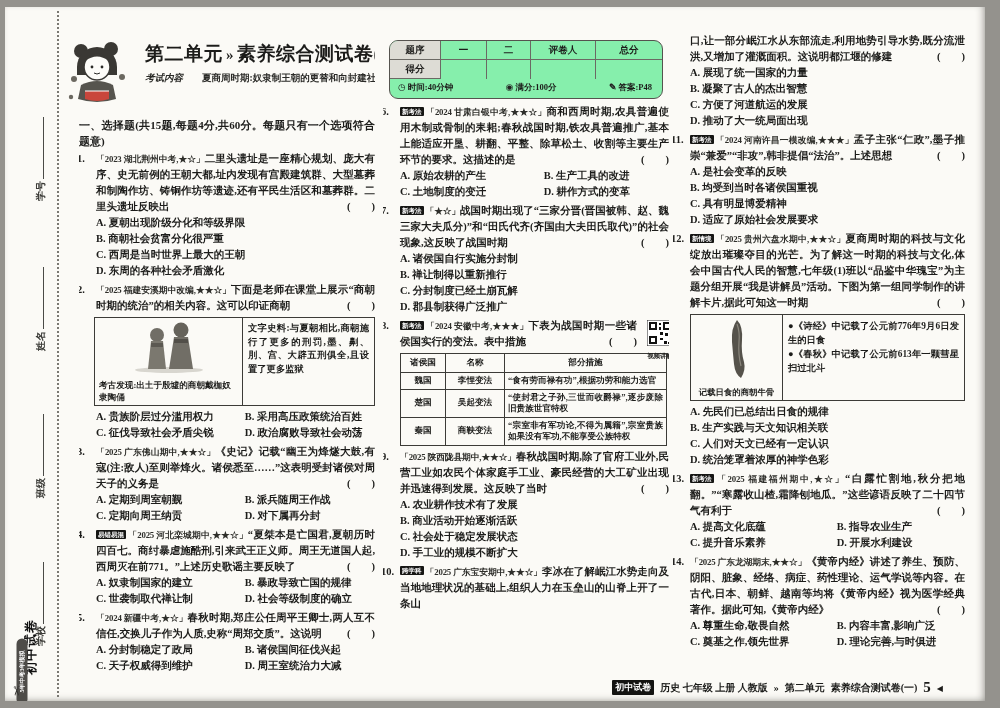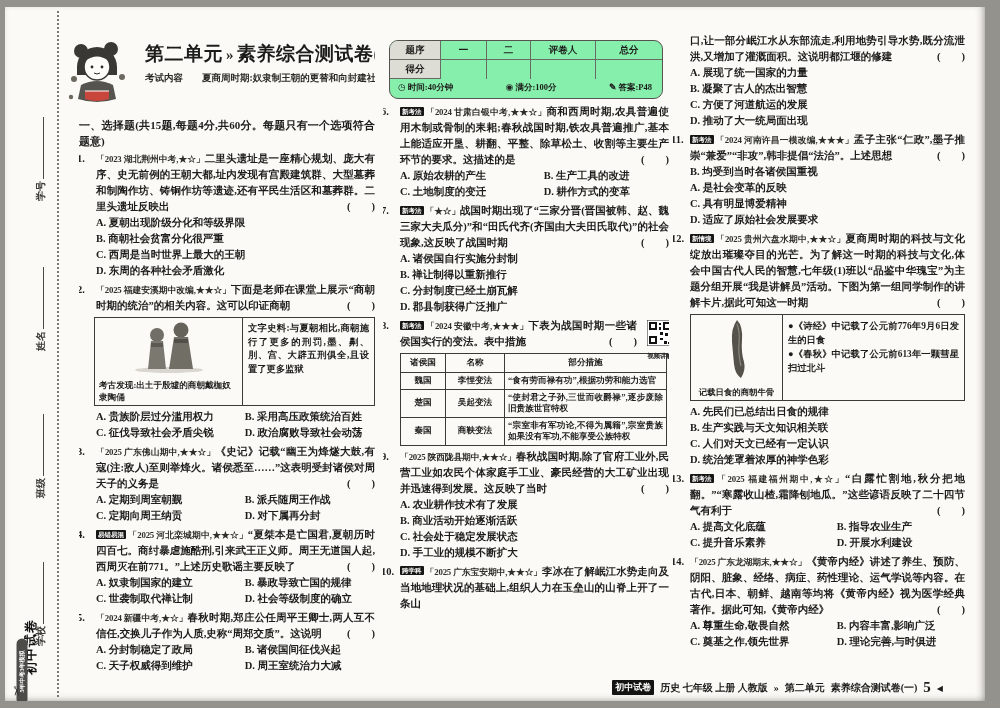--- a/index.html
+++ b/index.html
@@ -34,21 +34,21 @@
     font-size:6px;font-weight:700;color:#fff;background:#4e4c48;border-radius:6px;
     text-align:center;padding:1px 0;white-space:nowrap;
   }
   .scissors{position:absolute;left:6px;bottom:2px;font-size:13px;color:#33322f;transform:rotate(90deg);}
   
   .mascot{position:absolute;left:62px;top:30px;width:62px;height:70px;}
   .titlebox{margin-left:66px;padding-top:8px;height:72px;}
   .title{font-size:19px;font-weight:900;letter-spacing:.5px;white-space:nowrap;}
   .title .sep{font-size:15px;margin:0 3px;}
   .scope{margin-top:5px;font-size:9.5px;font-weight:700;color:#2a2a27;white-space:nowrap;}
-  .scope .lbl{margin-right:19px;}
+  .scope .lbl{margin-right:19px;font-style:italic;}
   
   .scorebox{
     position:absolute;left:384px;top:33px;width:272px;
     border:1.6px solid #55534f;border-radius:9px;background:#86efac;overflow:hidden;
   }
   .scorebox table{border-collapse:collapse;width:100%;table-layout:fixed;}
   .scorebox td,.scorebox th{
     border:1px solid #6b6964;font-size:9.5px;font-weight:700;height:18px;text-align:center;padding:0;
   }
   .scorebox tr :first-child{background:#dddcd5;}
@@ -344,22 +344,22 @@
         <span class="opt">B. 凝聚了古人的杰出智慧</span>
         <span class="opt">C. 方便了河道航运的发展</span>
         <span class="opt">D. 推动了大一统局面出现</span>
       </div>
     </div>
 
     <div class="q">
       <span class="qnum">11.</span>
       <p class="stem"><span class="badge">新考法</span><span class="src">「2024 河南许昌一模改编,★★★」</span><span>孟子主张“仁政”,墨子推崇“兼爱”“非攻”,韩非提倡“法治”。上述思想</span><span class="bracket">(　　)</span></p>
       <div class="opts">
+        <span class="opt">A. 是社会变革的反映</span>
         <span class="opt">B. 均受到当时各诸侯国重视</span>
-        <span class="opt">A. 是社会变革的反映</span>
         <span class="opt">C. 具有明显博爱精神</span>
         <span class="opt">D. 适应了原始社会发展要求</span>
       </div>
     </div>
 
     <div class="q">
       <span class="qnum">12.</span>
       <p class="stem"><span class="badge">新情境</span><span class="src">「2025 贵州六盘水期中,★★☆」</span><span>夏商周时期的科技与文化绽放出璀璨夺目的光芒。为了解这一时期的科技与文化,体会中国古代人民的智慧,七年级(1)班以“品鉴中华瑰宝”为主题分组开展“我是讲解员”活动。下图为第一组同学制作的讲解卡片,据此可知这一时期</span><span class="bracket">(　　)</span></p>
       <div class="card">
         <div class="cardL">

